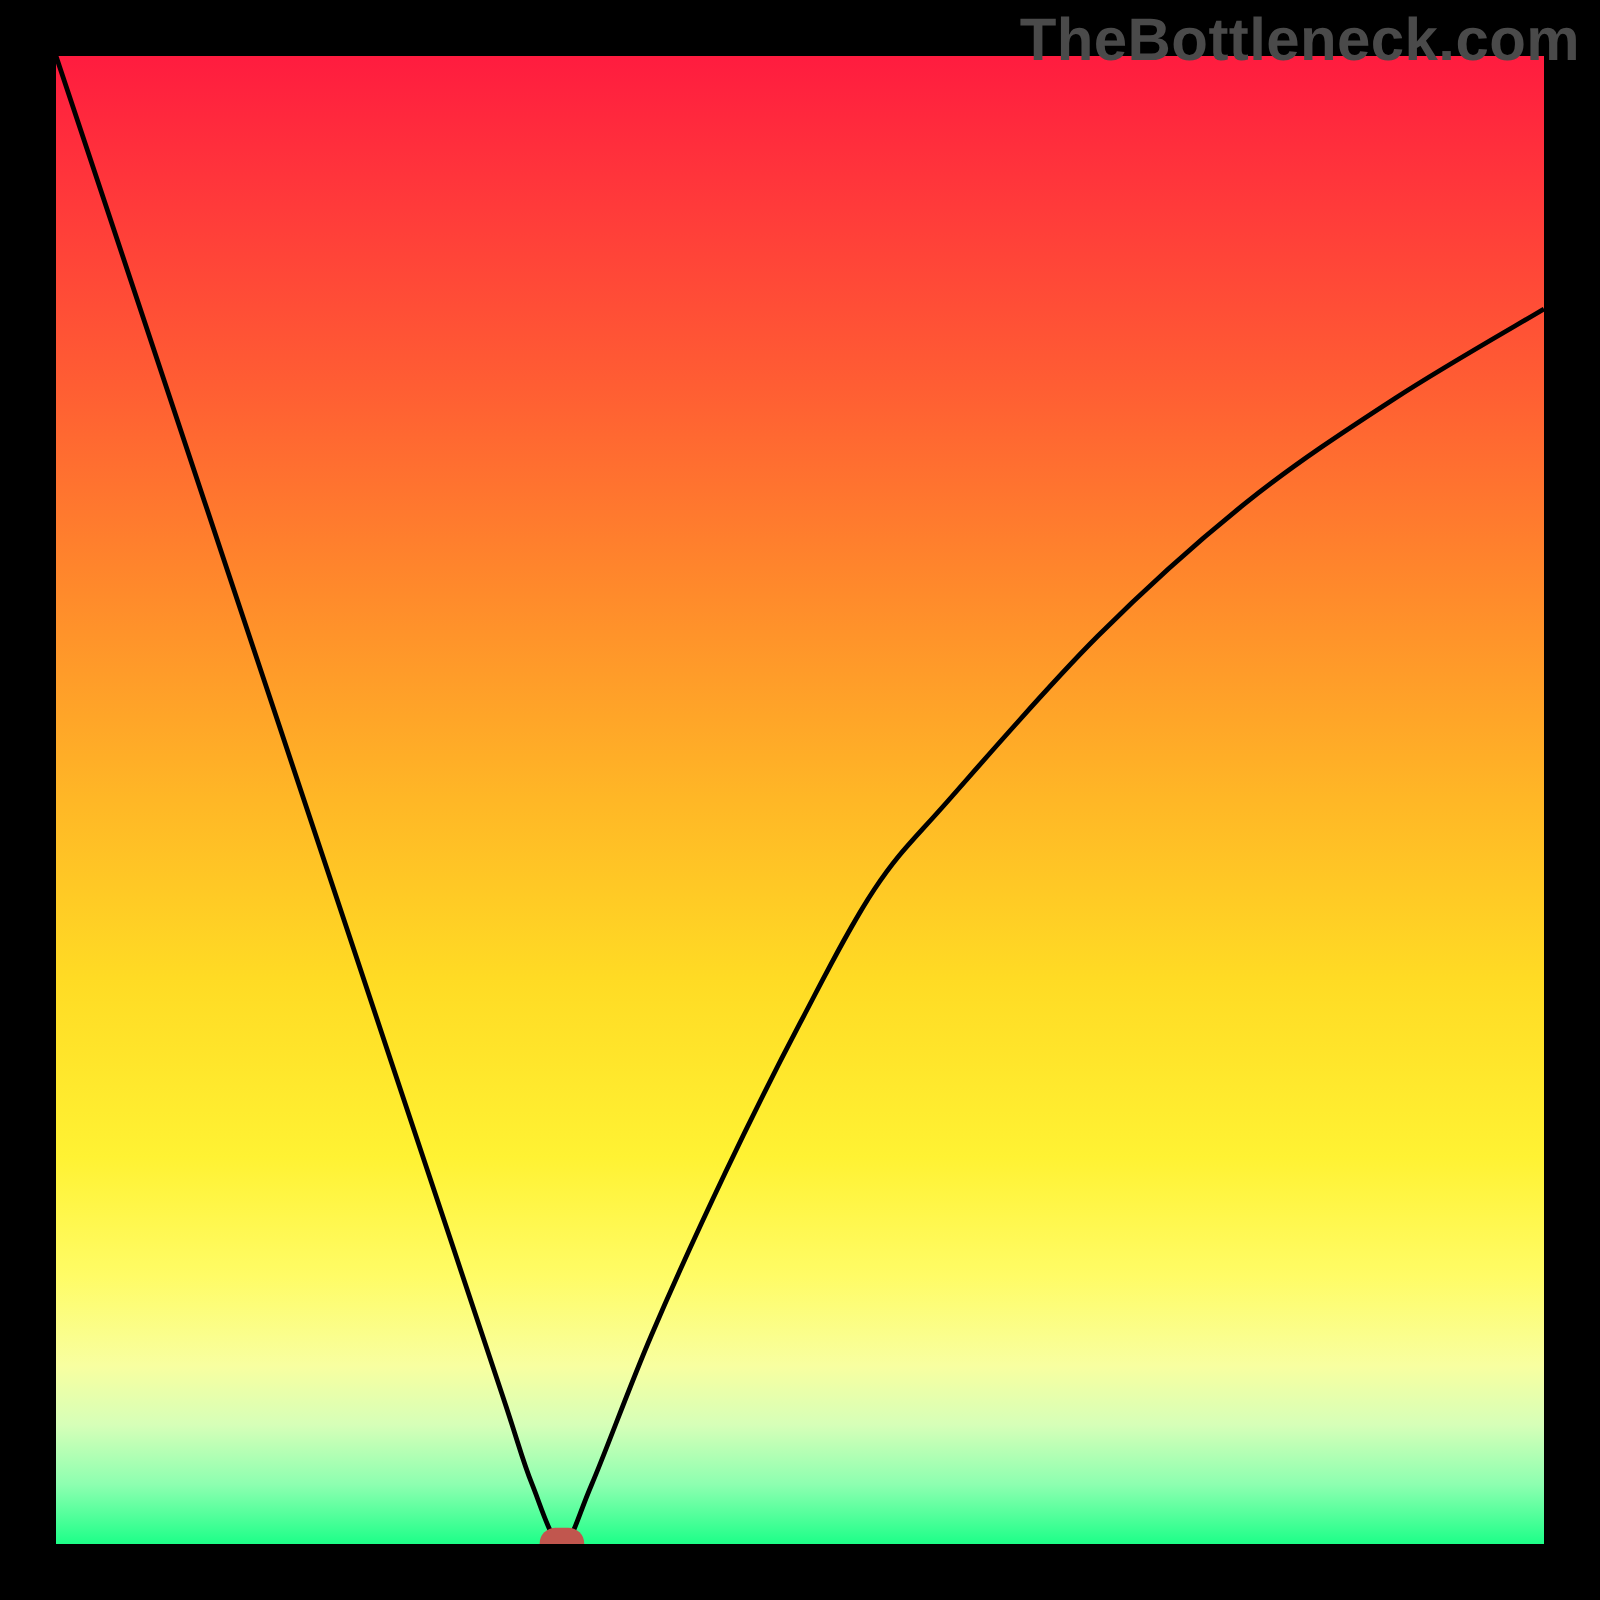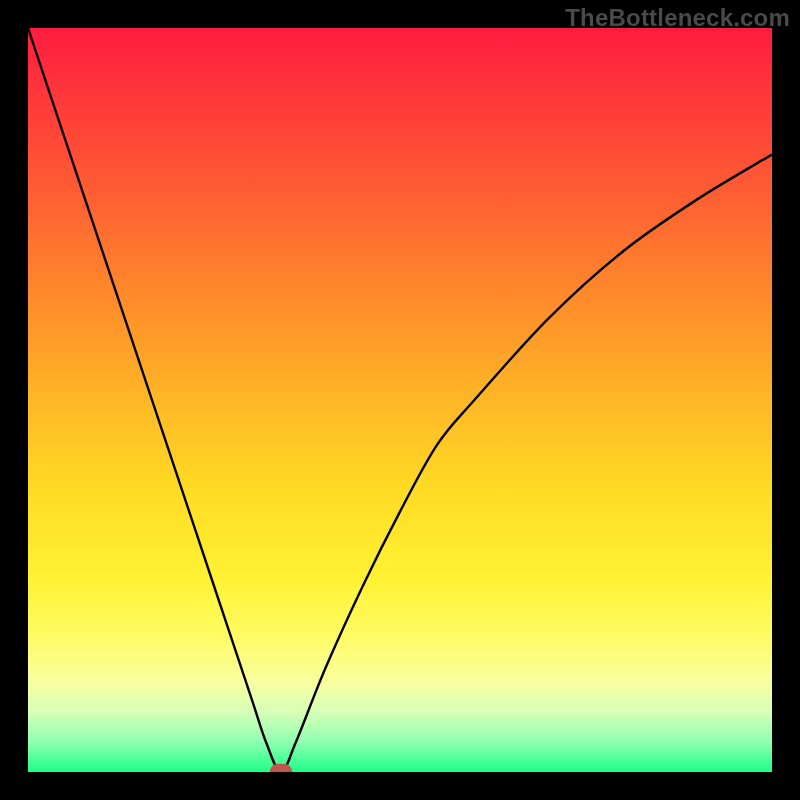--- a/index.html
+++ b/index.html
@@ -14,21 +14,21 @@
   .frame {
     position: absolute;
     inset: 0;
     background: #000;
   }
   .watermark {
     position: absolute;
     top: 4px;
     right: 10px;
     color: #4a4a4a;
-    font-size: 24px;
+    font-size: 30px;
     font-weight: 600;
     letter-spacing: 0.2px;
     z-index: 10;
   }
   svg {
     position: absolute;
     left: 28px;
     top: 28px;
     width: 744px;
     height: 744px;

